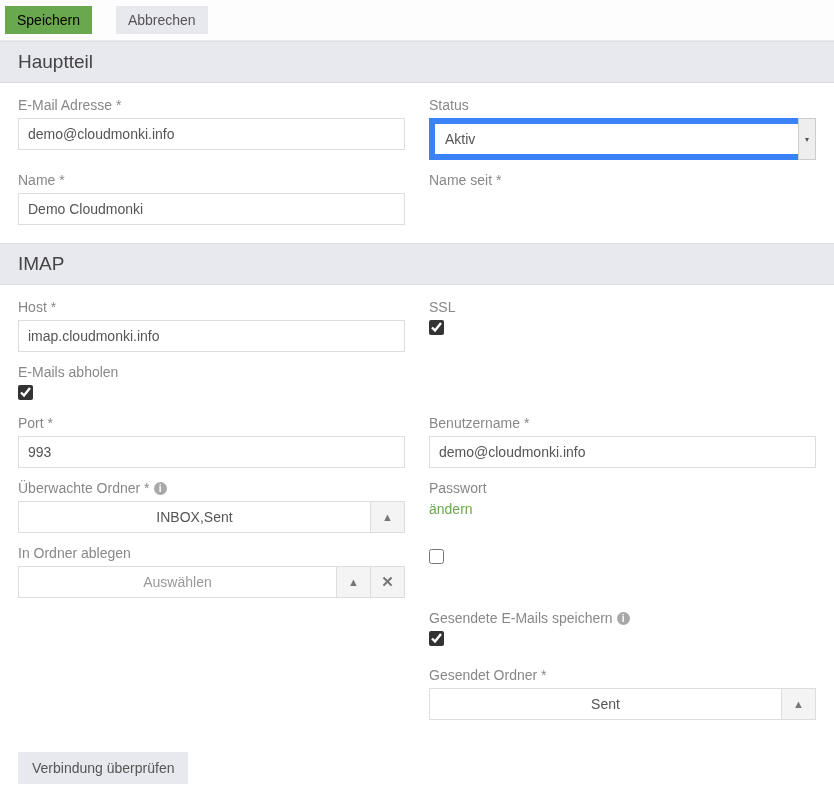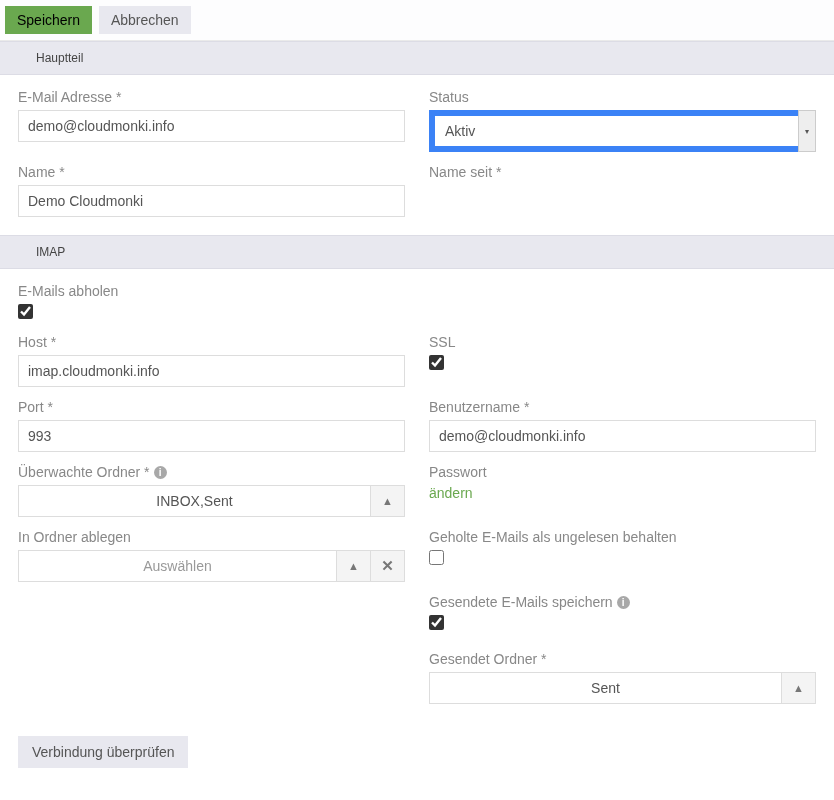--- a/index.html
+++ b/index.html
@@ -23,26 +23,26 @@
       cursor: pointer;
       text-align: center;
     }
     .btn-save {
       background: #6aa84f;
       color: #000000;
     }
     .btn-cancel {
       background: #e8e8ef;
       color: #555;
-      margin-left: 3px;
+      margin-left: 20px;
     }
     .section-header {
       background: #e8e8ef;
-      padding: 9px 36px;
-      font-size: 12px;
+      padding: 9px 18px;
+      font-size: 19px;
       color: #444;
       border-top: 1px solid #dcdce5;
       border-bottom: 1px solid #dcdce5;
     }
     .section-body {
       padding: 14px 18px 6px 18px;
     }
     .row {
       display: flex;
       gap: 24px;
@@ -221,39 +221,39 @@
     </div>
   </div>
 </div>
 
 <div class="section-header">IMAP</div>
 
 <div class="section-body">
 
   <div class="row">
     <div class="col">
+      <div class="field-label">Host *</div>
+      <input type="text" value="imap.cloudmonki.info" style="">
+    </div>
+    <div class="col">
+      <div class="field-label">SSL</div>
+      <div class="checkbox-row">
+        <input type="checkbox" checked="" style="">
+      </div>
+    </div>
+  </div>
+
+  <div class="row">
+    <div class="col">
       <div class="field-label">E-Mails abholen</div>
       <div class="checkbox-row">
         <input type="checkbox" checked="" style="">
       </div>
     </div>
     <div class="col"></div>
-  </div>
-
-  <div class="row">
-    <div class="col">
-      <div class="field-label">Host *</div>
-      <input type="text" value="imap.cloudmonki.info" style="">
-    </div>
-    <div class="col">
-      <div class="field-label">SSL</div>
-      <div class="checkbox-row">
-        <input type="checkbox" checked="" style="">
-      </div>
-    </div>
   </div>
 
   <div class="row">
     <div class="col">
       <div class="field-label">Port *</div>
       <input type="text" value="993" style="">
     </div>
     <div class="col">
       <div class="field-label">Benutzername *</div>
       <input type="text" value="demo@cloudmonki.info" style="">
@@ -286,21 +286,20 @@
         <input type="text" placeholder="Auswählen" style="">
         <div class="input-group-btn">
           <span>▲</span>
         </div>
         <div class="input-group-btn icon-x">
           <span>✕</span>
         </div>
       </div>
     </div>
     <div class="col">
-      <div class="field-label">Geholte E-Mails als ungelesen behalten</div>
       <div class="checkbox-row">
         <input type="checkbox" style="">
       </div>
     </div>
   </div>
 
   <div class="row">
     <div class="col"></div>
     <div class="col">
       <div class="mb-block">

